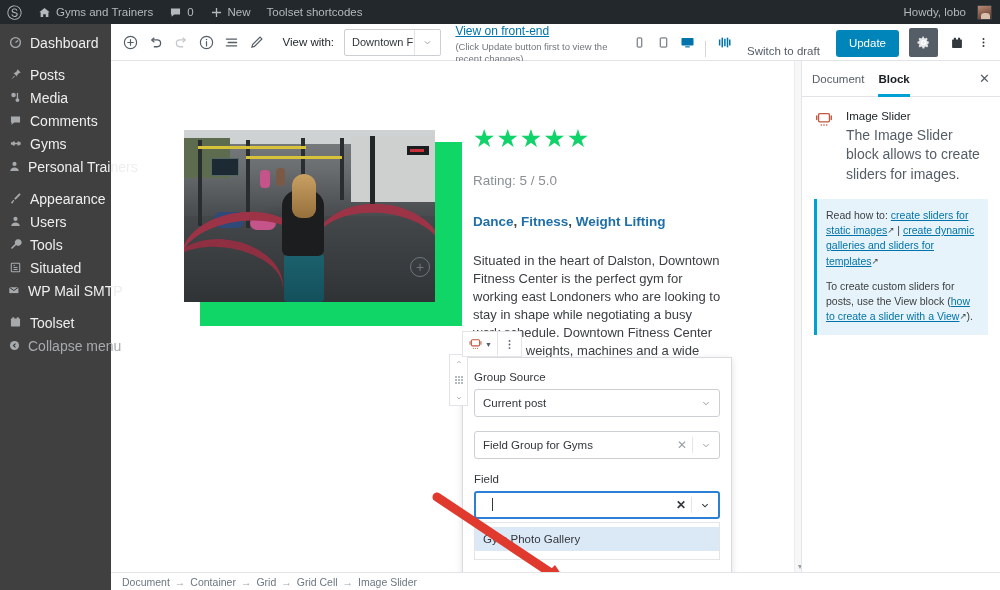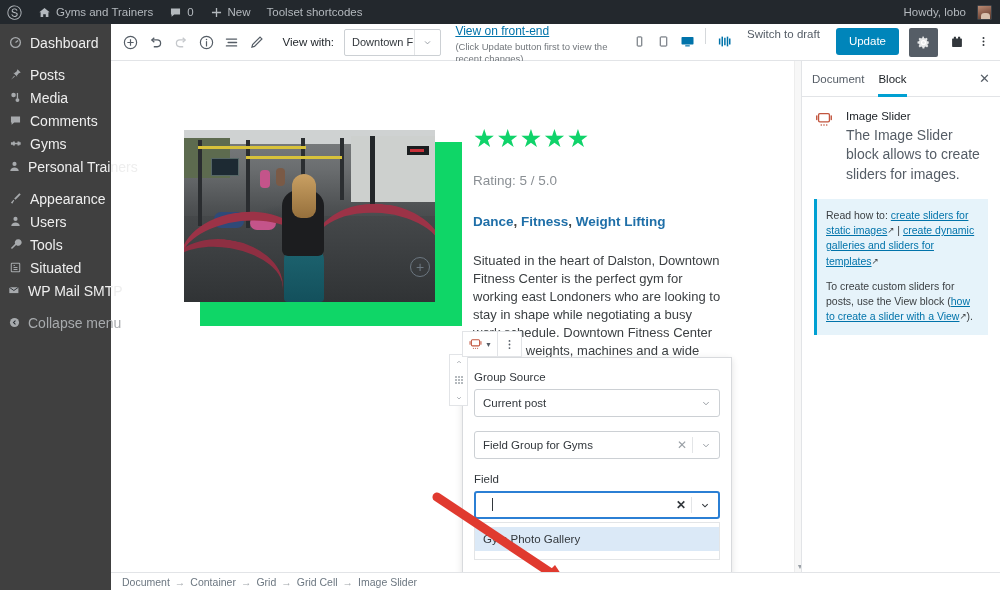--- a/index.html
+++ b/index.html
@@ -73,21 +73,21 @@
     overflow: hidden;
   }
   .select-box .sv { flex: 1; padding-left: 7px; white-space: nowrap; overflow: hidden; }
   .select-box .sc {
     width: 26px; height: 25px; border-left: 1px solid #e3e5e7;
     display: flex; align-items: center; justify-content: center; color: #8d939a;
   }
   .front-link { margin-left: 12px; line-height: 1.25; }
   .front-link a { color: #0073aa; font-size: 12px; text-decoration: underline; }
   .front-link .hint { color: #72777c; font-size: 9.5px; display: block; margin-top: 1px; }
-  .tb-right { margin-left: auto; display: flex; align-items: flex-start; padding-right: 6px; gap: 2px; }
+  .tb-right { margin-left: auto; display: flex; align-items: flex-end; padding-right: 6px; gap: 2px; }
   .dev-btn { width: 22px; height: 28px; display:flex; align-items:center; justify-content:center; color:#555d66; }
   .dev-btn.active { color: #0073aa; }
   .tb-divider { width: 1px; height: 16px; background: #d5d8db; margin: 0 5px; }
   .switch-draft { font-size: 11.5px; color: #555d66; padding: 0 10px; white-space: nowrap; }
   .update-btn {
     background: #0085ba; color: #fff; font-size: 11.5px;
     height: 27px; padding: 0 13px; border-radius: 3px;
     display: flex; align-items: center; margin-left: 4px;
   }
   .gear-btn {
@@ -245,21 +245,21 @@
   .sidebar {
     position: absolute; top: 37px; left: 690px; width: 199px; height: 511px;
     background: #fff; border-left: 1px solid #e2e4e7;
   }
   .sb-tabs {
     height: 36px; border-bottom: 1px solid #e2e4e7;
     display: flex; align-items: center; padding: 0 10px; gap: 14px;
     font-size: 11.5px; color: #555d66;
   }
   .sb-tab { height: 36px; display: flex; align-items: center; }
-  .sb-tab.active { color: #191e23; font-weight: normal; box-shadow: inset 0 -3px 0 #00a0d2; }
+  .sb-tab.active { color: #191e23; font-weight: bold; box-shadow: inset 0 -3px 0 #00a0d2; }
   .sb-close { margin-left: auto; color: #555d66; font-size: 13px; }
   .sb-body { padding: 13px 12px 0 12px; }
   .blockcard { display: flex; gap: 10px; }
   .bc-icon { width: 22px; flex: none; color: #c2553e; }
   .bc-title { font-size: 11.5px; color: #191e23; }
   .bc-desc { font-size: 14px; color: #555d66; line-height: 1.38; margin-top: 4px; }
   .notice {
     margin: 15px 0 0 0; background: #e6f3fa; border-left: 3px solid #00a0d2;
     padding: 9px 9px 11px 9px; font-size: 10.5px; color: #3c4043; line-height: 1.45;
   }
@@ -415,20 +415,30 @@
     <div class="menu-item">
       <span class="mi-ico">
         <svg class="icon-svg" width="13" height="13" viewBox="0 0 20 20" fill="currentColor">
             <path d="M2 5h14v9H2z"></path>
             <path d="M2 5l7 5 7-5" fill="none" stroke="#23282d" stroke-width="1.4"></path>
           </svg>
       </span>
       <span>WP Mail SMTP</span>
     </div>
     <div class="menu-sep"></div>
+    <div class="menu-item">
+      <span class="mi-ico">
+        <svg class="icon-svg" width="13" height="13" viewBox="0 0 20 20" fill="currentColor">
+            <rect x="3" y="4" width="14" height="12" rx="1"></rect>
+            <rect x="5" y="2" width="3" height="3"></rect>
+            <rect x="12" y="2" width="3" height="3"></rect>
+          </svg>
+      </span>
+      <span>Toolset</span>
+    </div>
     <div class="menu-item dim">
       <span class="mi-ico">
         <svg class="icon-svg" width="13" height="13" viewBox="0 0 20 20" fill="currentColor">
             <circle cx="10" cy="10" r="7"></circle>
             <path d="M11.5 7L8.5 10l3 3" fill="none" stroke="#23282d" stroke-width="1.6"></path>
           </svg>
       </span>
       <span>Collapse menu</span>
     </div>
   </div>

